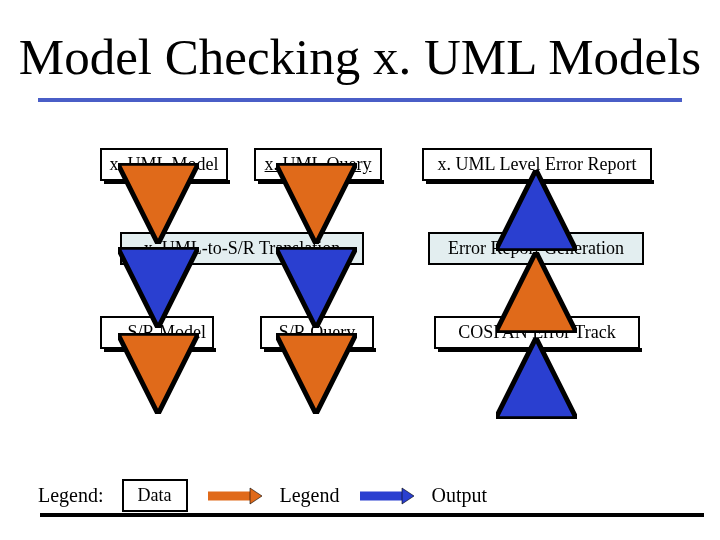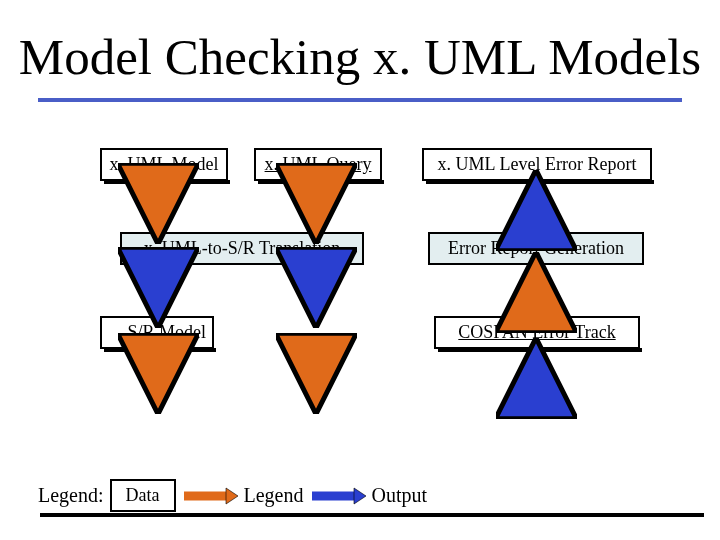--- a/index.html
+++ b/index.html
@@ -54,21 +54,21 @@
     display: block;
     padding: 4px 6px;
   }
   .legend {
     position: absolute;
     bottom: 28px;
     left: 38px;
     right: 20px;
     display: flex;
     align-items: center;
-    gap: 6px;
+    gap: 18px;
     font-size: 20px;
   }
   .legend .box {
     position: static;
     display: inline-block;
     padding: 4px 14px;
   }
   svg.arrows {
     position: absolute;
     top: 0;
@@ -97,21 +97,24 @@
   <div class="box process" style="left:112px; top:102px; width:244px;">
     <span class="label">x. UML-to-S/R Translation</span>
   </div>
   <div class="box process" style="left:420px; top:102px; width:216px;">
     <span class="label">Error Report Generation</span>
   </div>
 
   <div class="box data" style="left:92px; top:186px; width:114px;text-align:right;">
     <span class="label">S/R Model</span>
   </div>
-  <div class="box data" style="left:426px; top:186px; width:206px;text-decoration:underline;">
+  <div class="box data" style="left:252px; top:186px; width:114px;">
+    <span class="label">S/R Query</span>
+  </div>
+  <div class="box data" style="left:426px; top:186px; width:206px;">
     <span class="label">COSPAN Error Track</span>
   </div>
 
 
   <svg class="arrows" width="720" height="350">
     <defs>
       <marker id="ah-orange" viewBox="0 0 10 10" refX="8" refY="5" markerWidth="9" markerHeight="9" orient="auto">
         <path d="M0,0 L10,5 L0,10 Z" fill="#e06a1a" stroke="black" stroke-width="0.6"></path>
       </marker>
       <marker id="ah-blue" viewBox="0 0 10 10" refX="8" refY="5" markerWidth="9" markerHeight="9" orient="auto">

